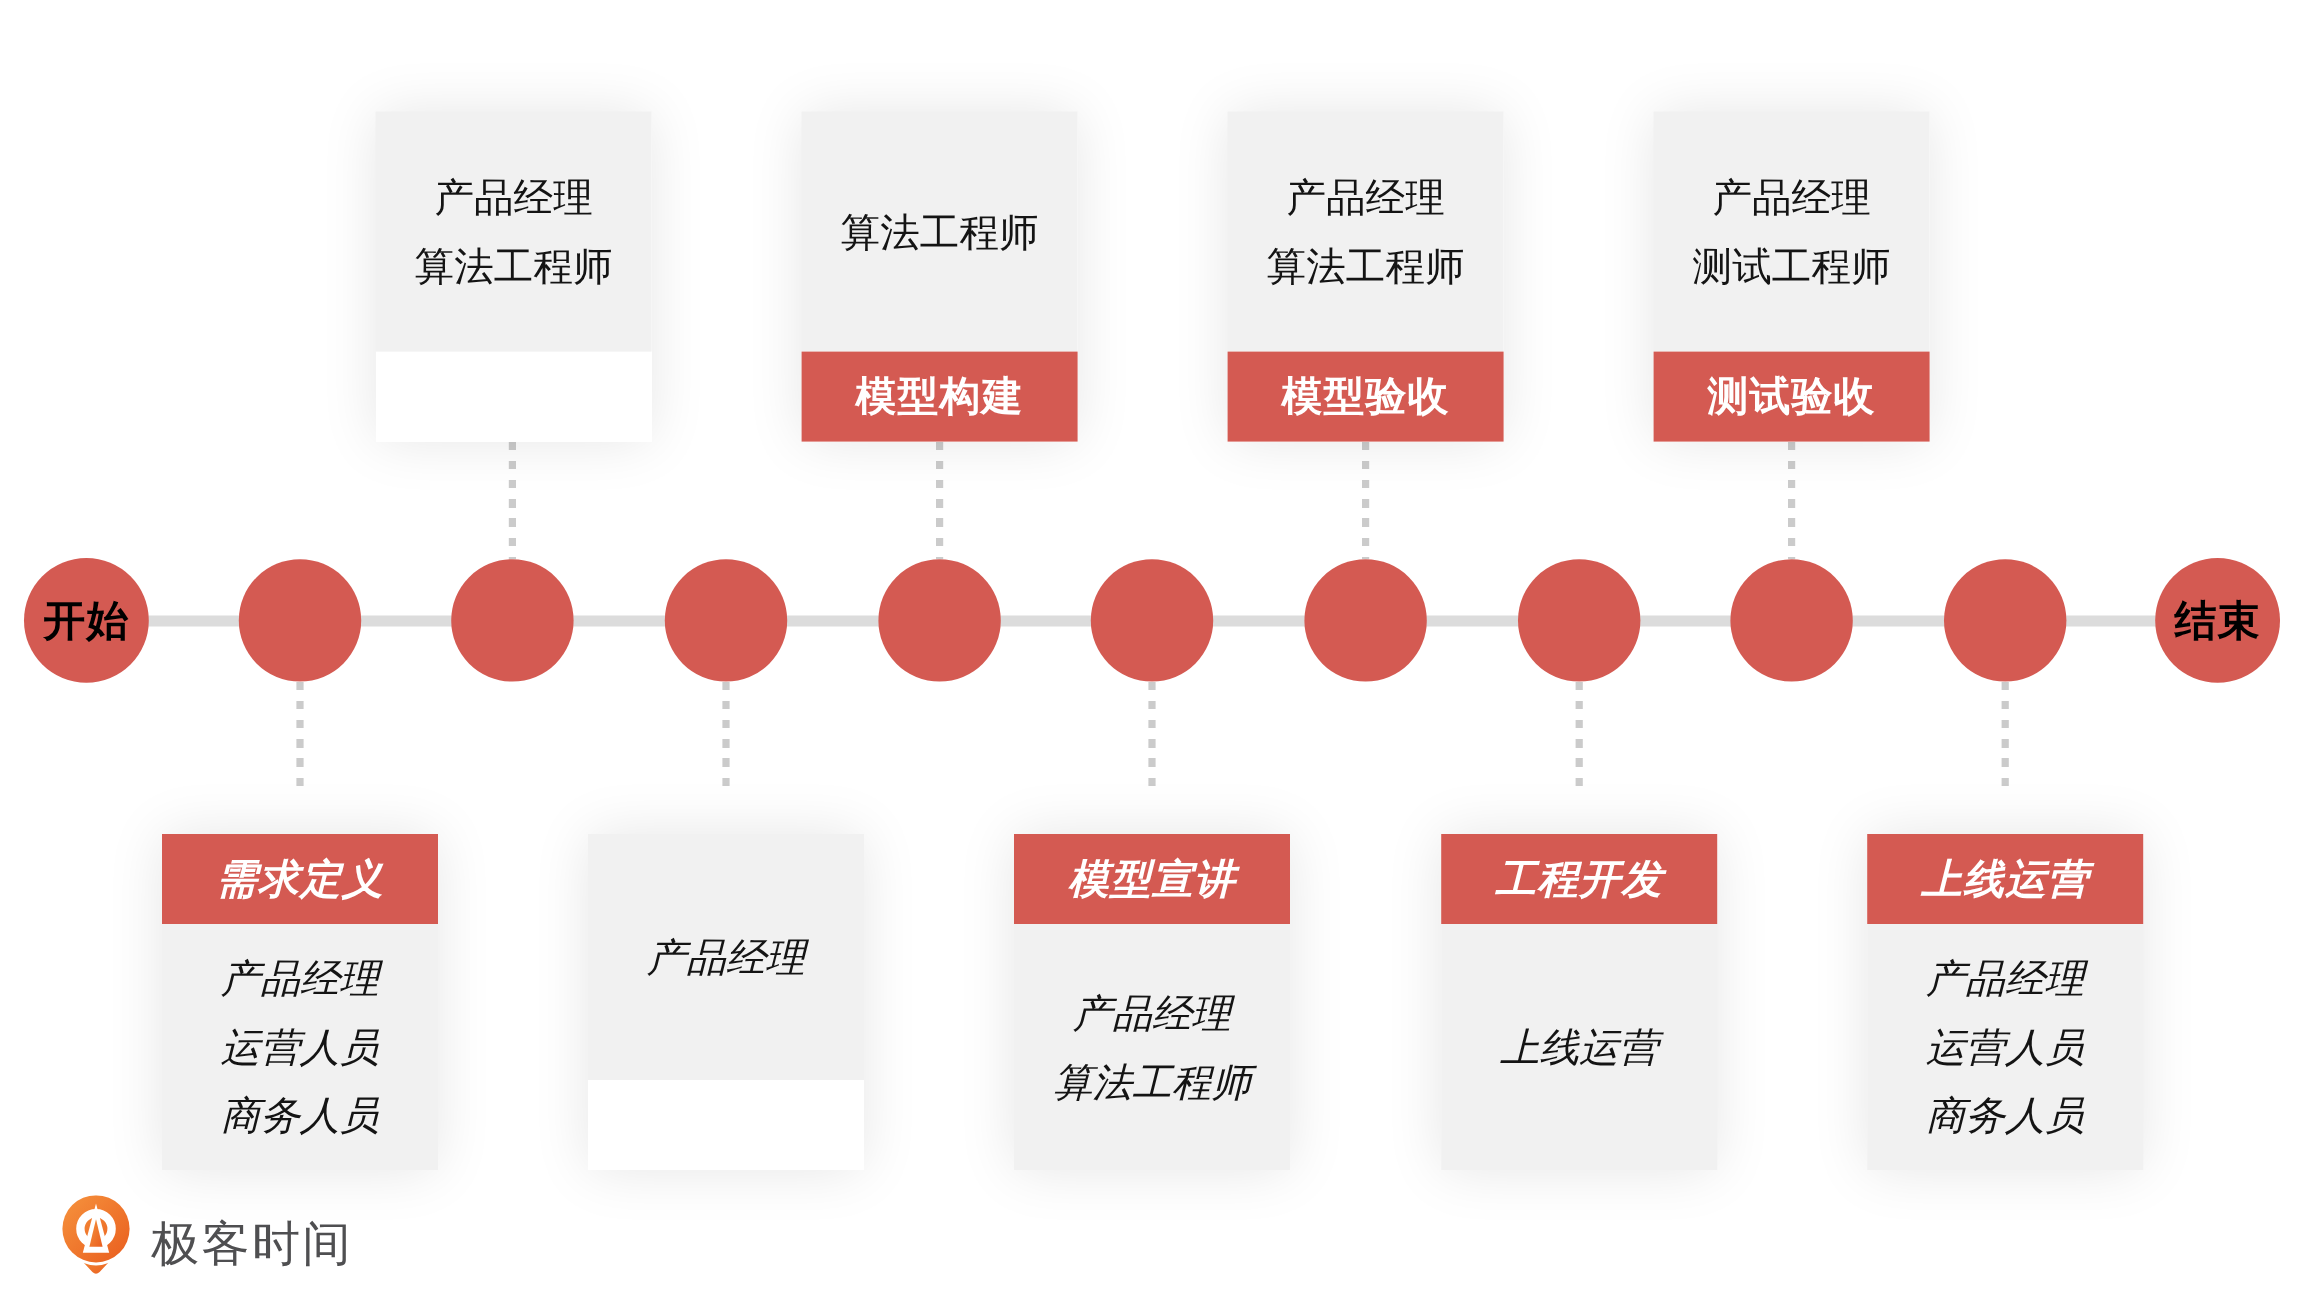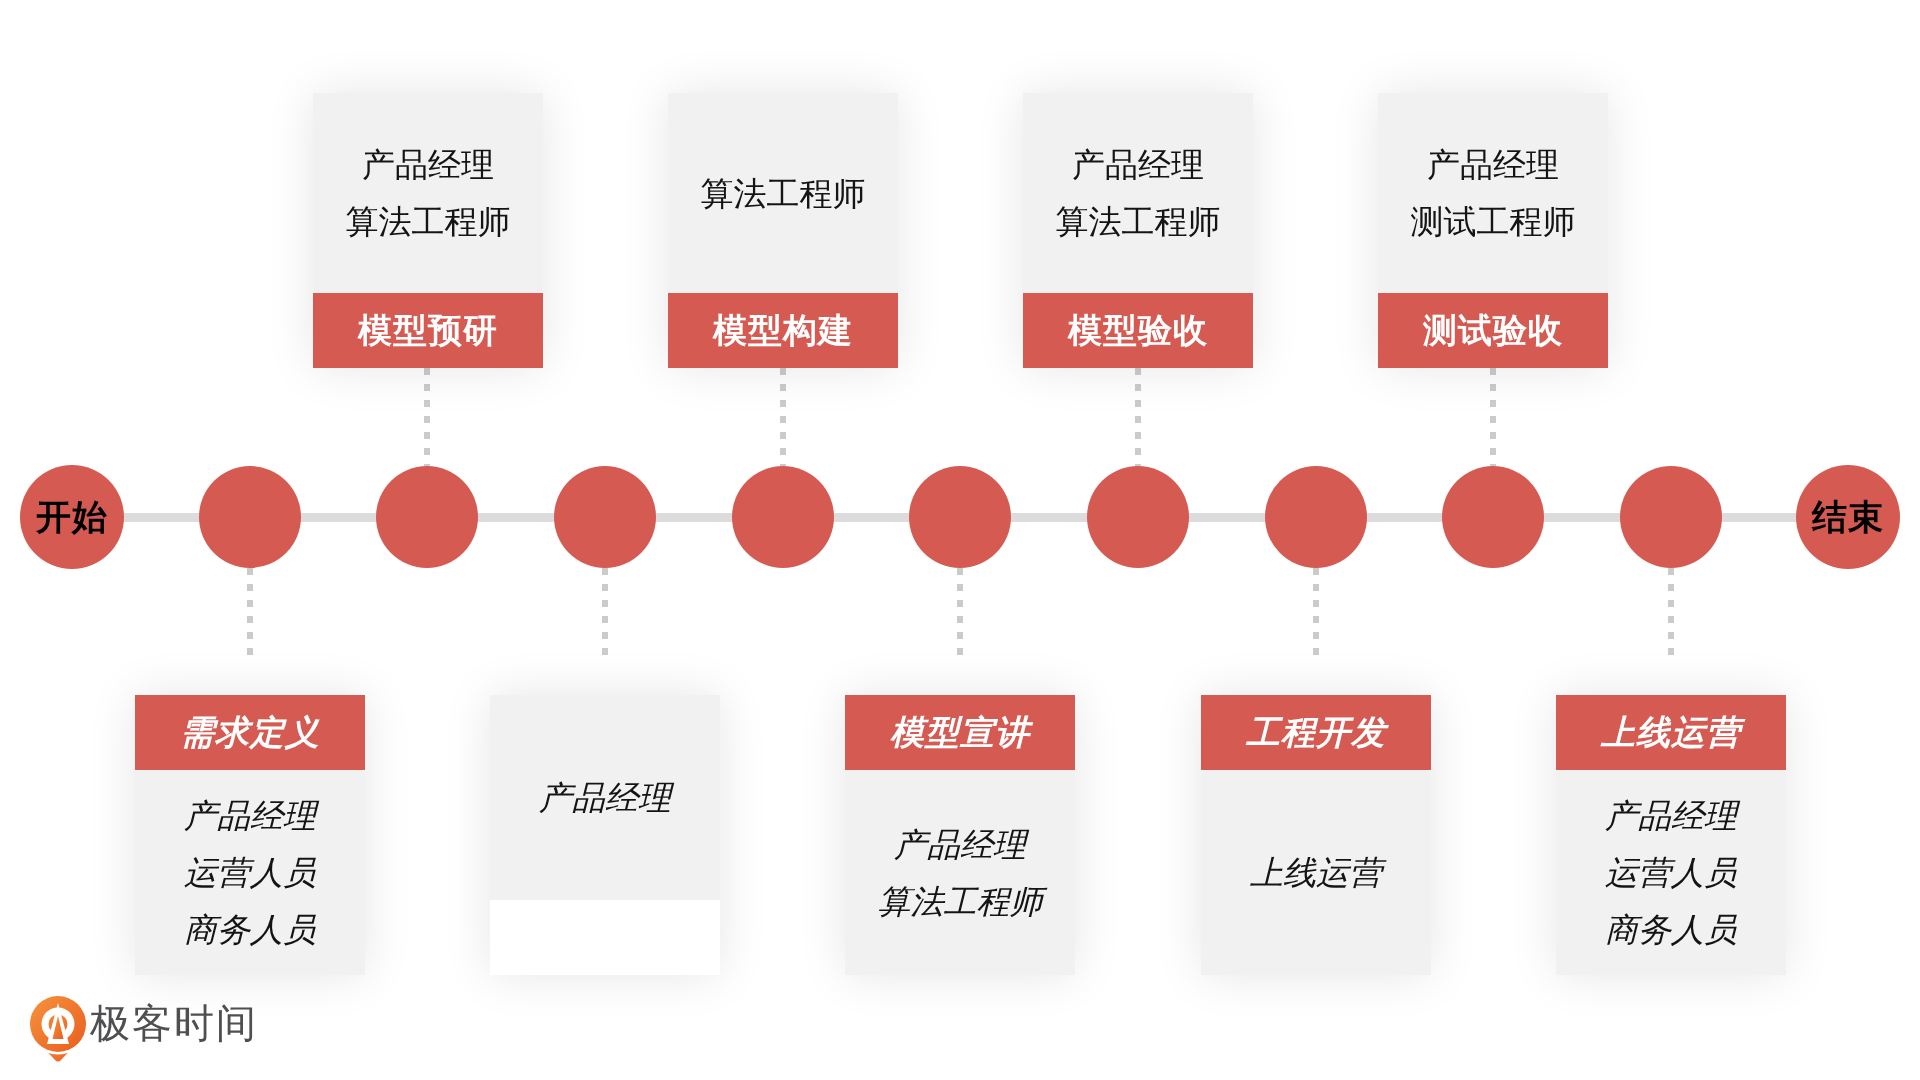--- a/index.html
+++ b/index.html
@@ -82,24 +82,25 @@
     font-weight: 700;
     display: flex;
     align-items: center;
     justify-content: center;
     letter-spacing: 1px;
   }
 
   
   .logo {
     position: absolute;
-    left: 26px;
+    left: 48px;
     top: 996px;
     display: flex;
-    align-items: flex-start;
+    align-items: flex-end;
+    gap: 14px;
   }
   .logo-text {
     color: #4f4f51;
     font-size: 40px;
     font-weight: 500;
     letter-spacing: 2px;
   }
 </style>
 </head>
 <body>
@@ -133,21 +134,20 @@
   <div class="node" style="left:1620px;"></div>
   <div class="node labeled" style="left:1796px;">
     <span>结束</span>
   </div>
 
   <div class="stage-box top" style="left:313px;">
     <div class="roles">
       <span>产品经理</span>
       <span>算法工程师</span>
     </div>
-    <div class="band">模型预研</div>
   </div>
 
   <div class="stage-box top" style="left:668px;">
     <div class="roles">
       <span>算法工程师</span>
     </div>
     <div class="band">模型构建</div>
   </div>
 
   <div class="stage-box top" style="left:1023px;">

